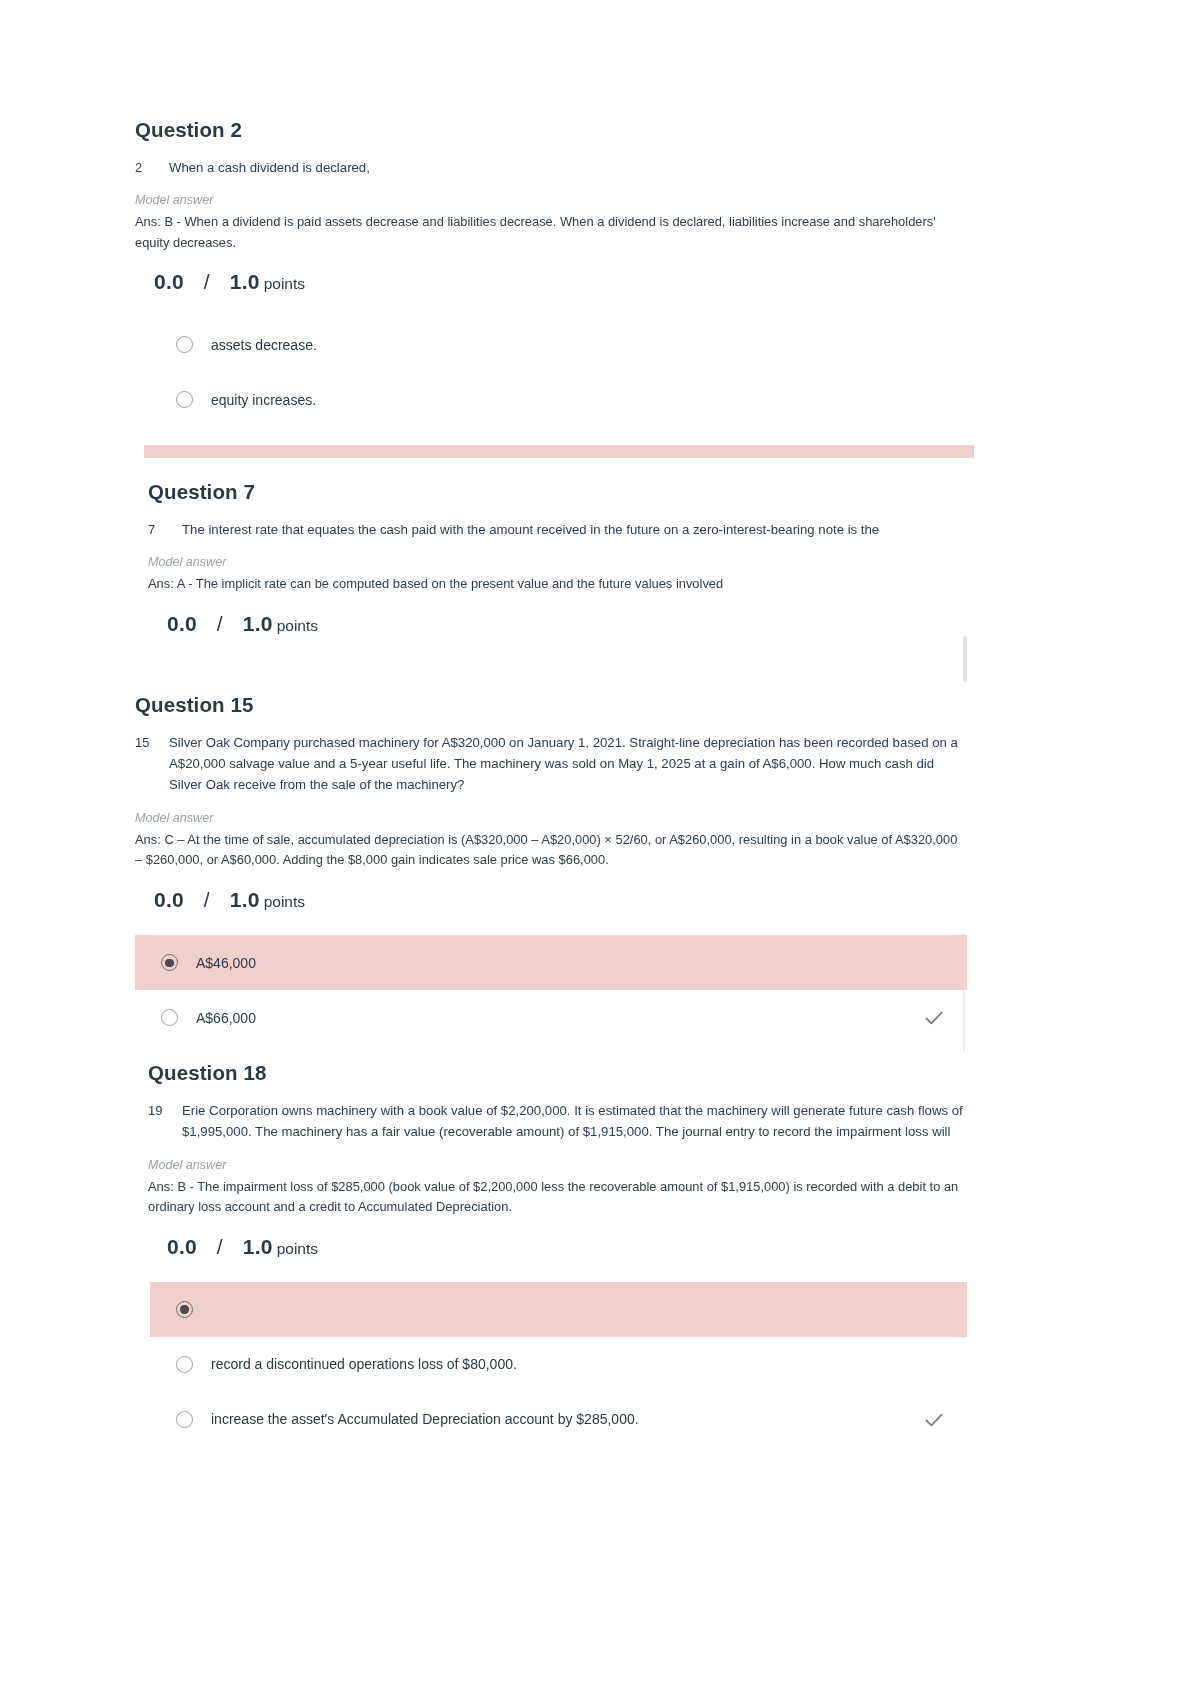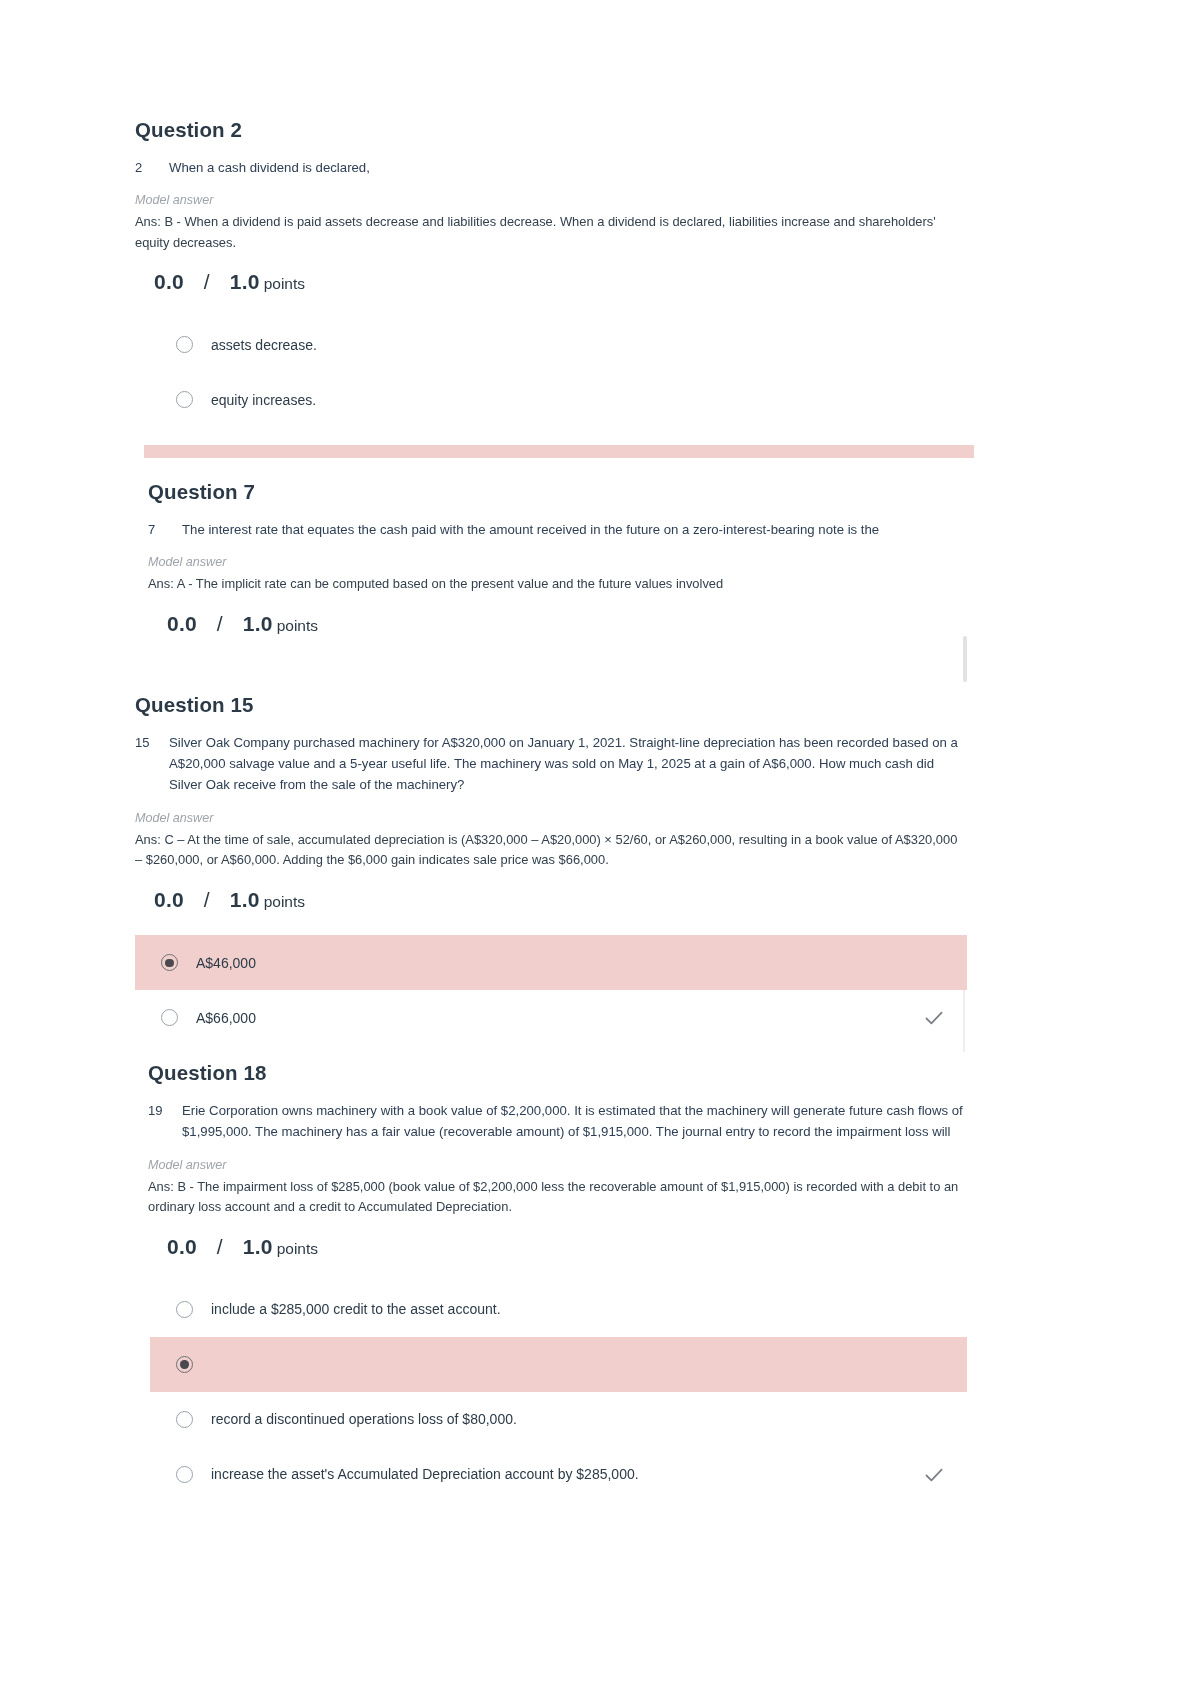--- a/index.html
+++ b/index.html
@@ -195,21 +195,21 @@
 
     <div class="gap-lg"></div>
 
     <section class="qblock">
       <h2 class="q-title">Question 15</h2>
       <div class="q-body">
         <span class="q-num">15</span>
         <span class="q-text">Silver Oak Company purchased machinery for A$320,000 on January 1, 2021. Straight-line depreciation has been recorded based on a A$20,000 salvage value and a 5-year useful life. The machinery was sold on May 1, 2025 at a gain of A$6,000. How much cash did Silver Oak receive from the sale of the machinery?</span>
       </div>
       <div class="model-label">Model answer</div>
-      <p class="model-text">Ans: C – At the time of sale, accumulated depreciation is (A$320,000 – A$20,000) × 52/60, or A$260,000, resulting in a book value of A$320,000 – $260,000, or A$60,000. Adding the $6,000 gain indicates sale price was $66,000.</p>
+      <p class="model-text">Ans: C – At the time of sale, accumulated depreciation is (A$320,000 – A$20,000) × 52/60, or A$260,000, resulting in a book value of A$320,000 – $260,000, or A$60,000. Adding the $8,000 gain indicates sale price was $66,000.</p>
       <div class="points">
         <span class="num">0.0</span><span class="num slash">/</span><span class="num">1.0</span><span class="word">points</span>
       </div>
       <div class="answers">
 
         <div class="answer wide selected-wrong">
           <span class="radio checked"></span>
           <span class="answer-label">A$46,000</span>
         </div>
 
@@ -235,24 +235,20 @@
         <span class="q-num">19</span>
         <span class="q-text">Erie Corporation owns machinery with a book value of $2,200,000. It is estimated that the machinery will generate future cash flows of $1,995,000. The machinery has a fair value (recoverable amount) of $1,915,000. The journal entry to record the impairment loss will</span>
       </div>
       <div class="model-label indent">Model answer</div>
       <p class="model-text indent">Ans: B - The impairment loss of $285,000 (book value of $2,200,000 less the recoverable amount of $1,915,000) is recorded with a debit to an ordinary loss account and a credit to Accumulated Depreciation.</p>
       <div class="points indent">
         <span class="num">0.0</span><span class="num slash">/</span><span class="num">1.0</span><span class="word">points</span>
       </div>
       <div class="answers">
 
-        <div class="answer inset">
-          <span class="radio"></span>
-          <span class="answer-label">include a $285,000 credit to the asset account.</span>
-        </div>
 
         <div class="answer inset selected-wrong">
           <span class="radio checked"></span>
         </div>
 
         <div class="answer inset">
           <span class="radio"></span>
           <span class="answer-label">record a discontinued operations loss of $80,000.</span>
         </div>
 

